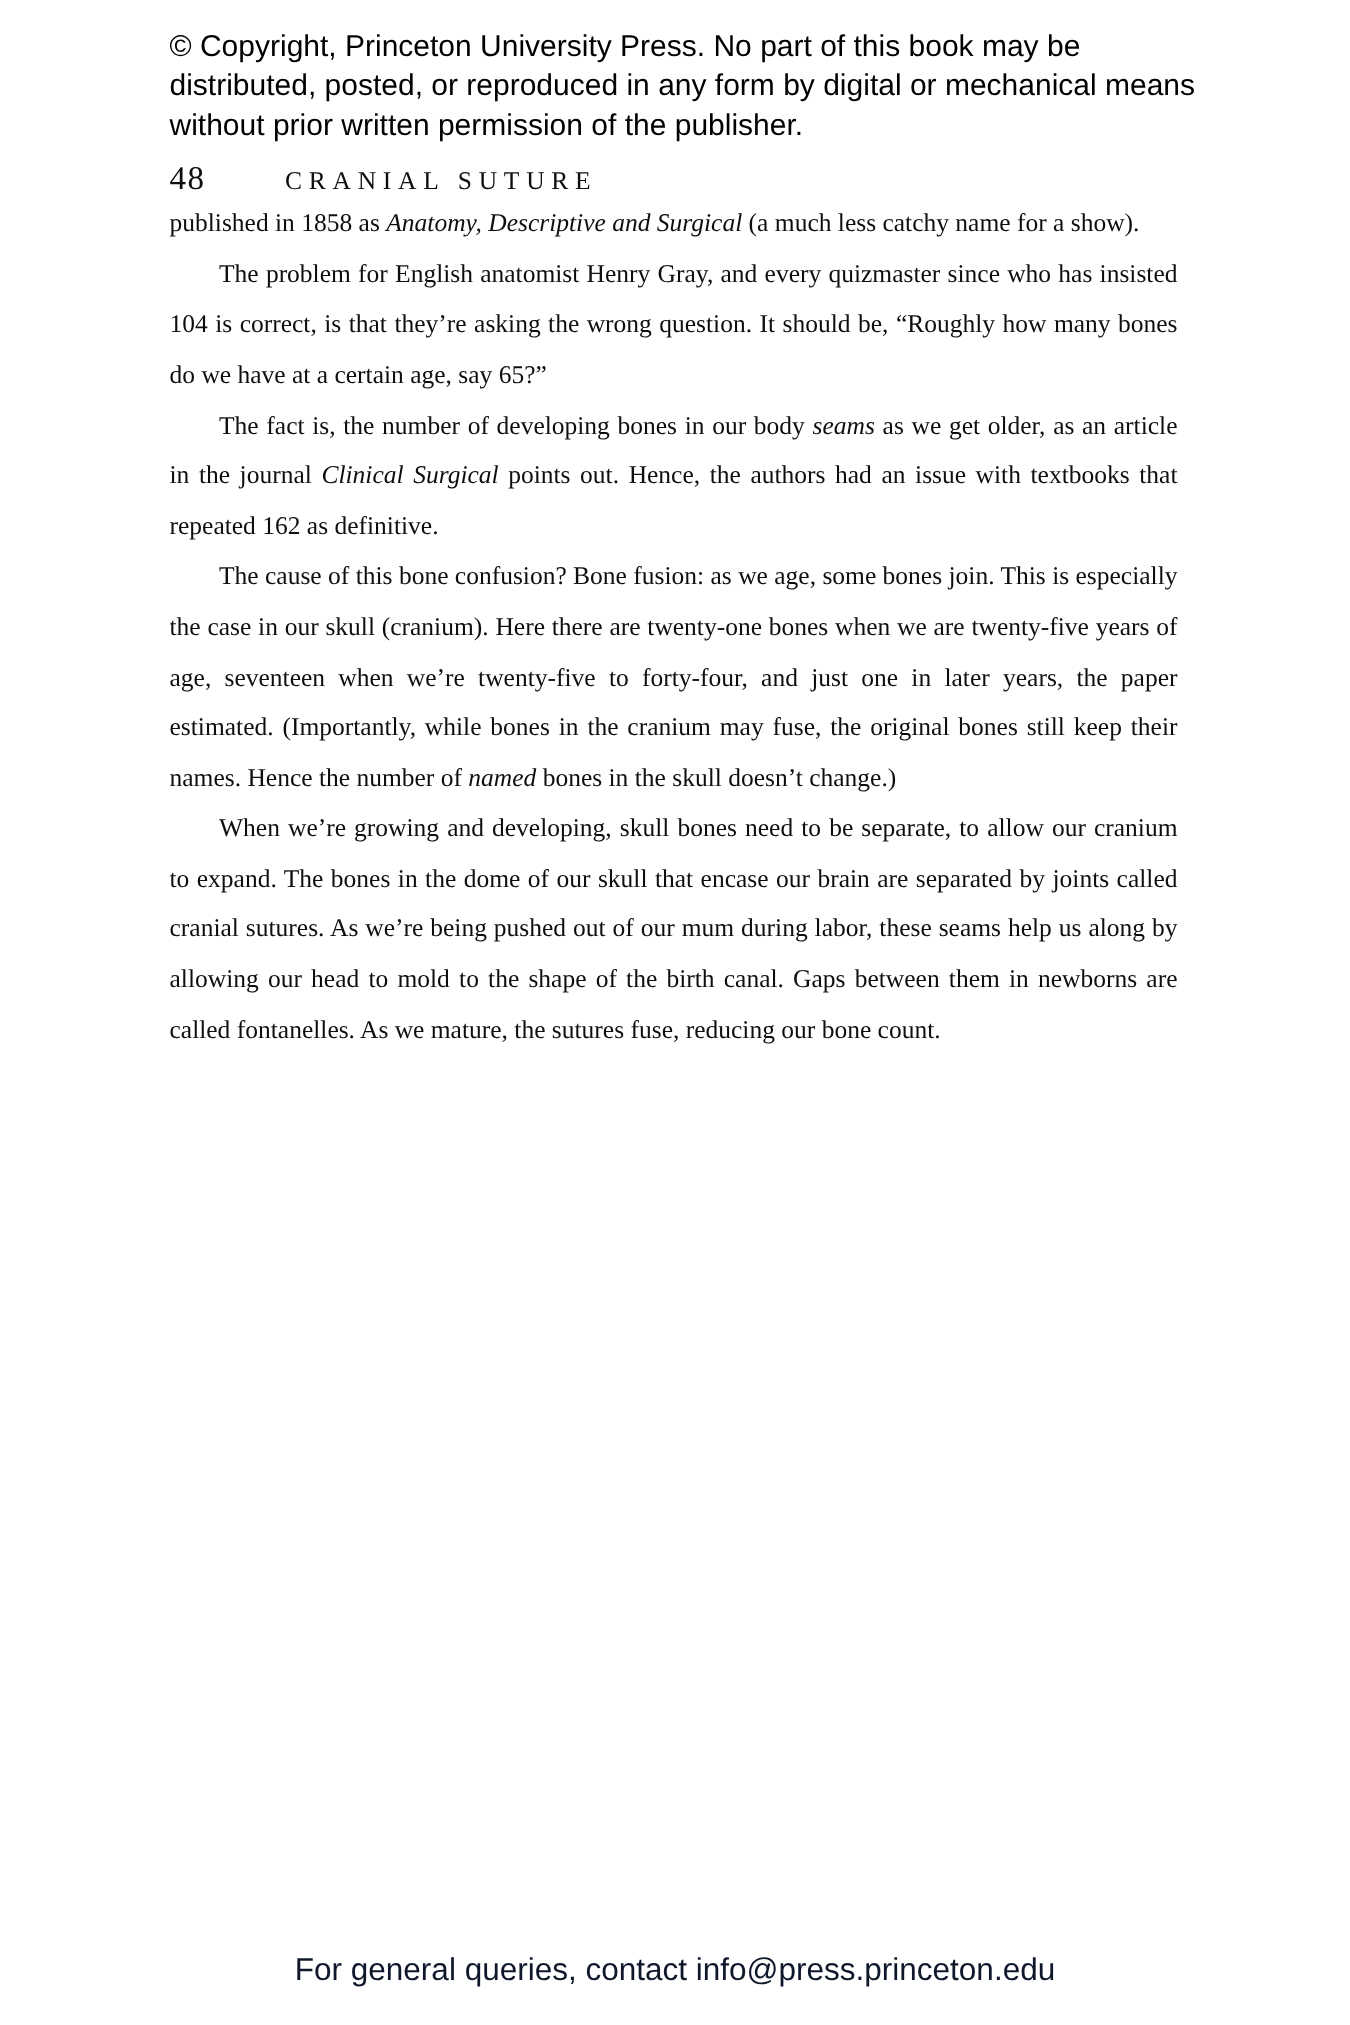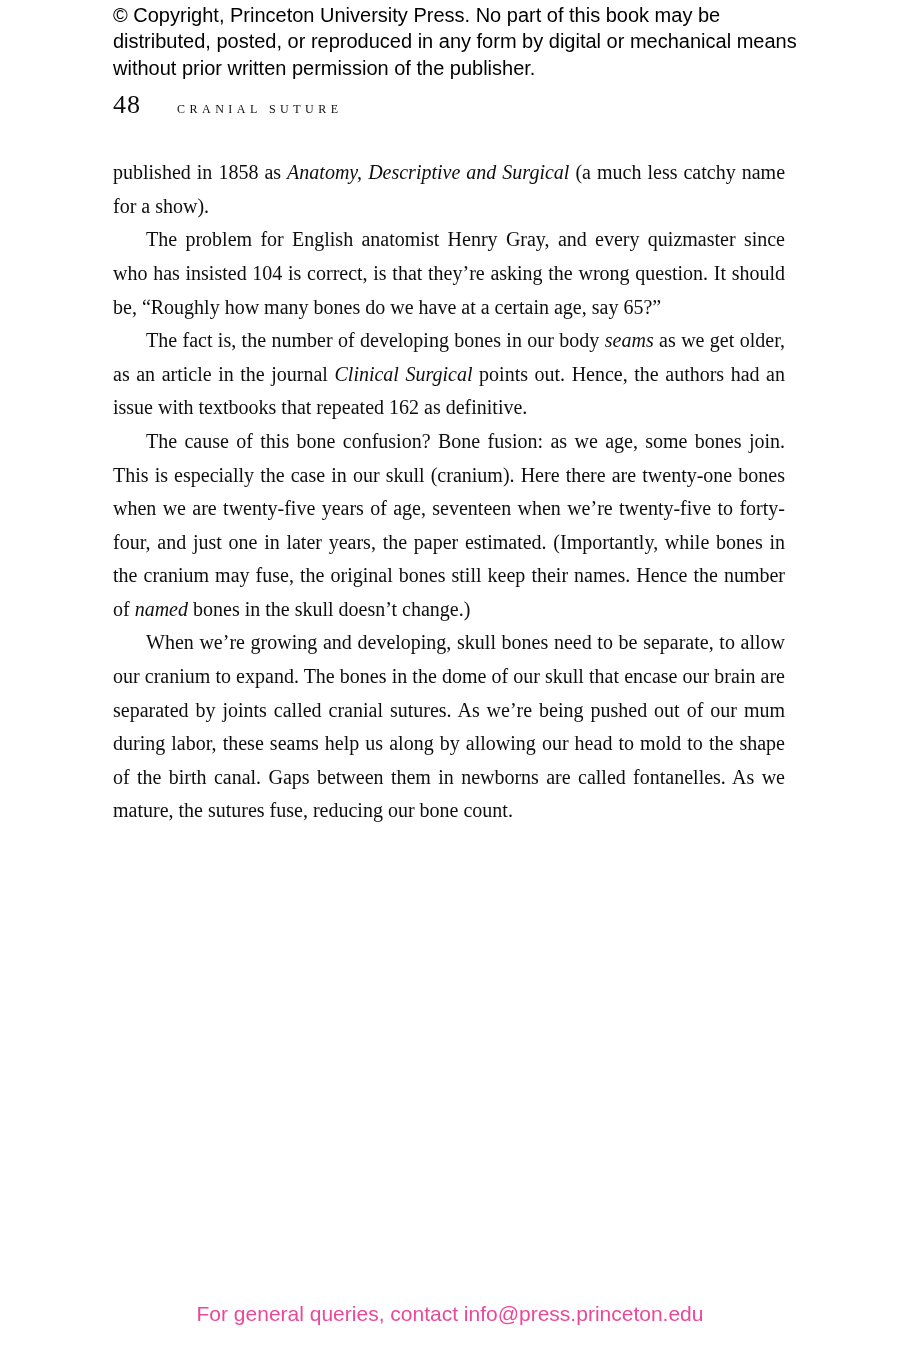--- a/index.html
+++ b/index.html
@@ -12,51 +12,50 @@
     height: 1350px;
     font-family: "Liberation Serif", serif;
     color: #0e0e0e;
     -webkit-font-smoothing: antialiased;
   }
   .page {
     position: relative;
     width: 900px;
     height: 1350px;
     box-sizing: border-box;
-    padding: 2px 0 0 113px;
+    padding: 18px 0 0 113px;
     overflow: hidden;
   }
   .copyright {
     font-family: "Liberation Sans", sans-serif;
     font-size: 20px;
     line-height: 1.32;
     width: 695px;
     margin: 0;
     color: #000000;
     text-align: left;
   }
   .running-head {
     display: flex;
     align-items: baseline;
     margin-top: 9px;
   }
   .pagenum {
-    font-size: 26px;
+    font-size: 22px;
     letter-spacing: 1px;
     font-variant-numeric: oldstyle-nums;
   }
   .running-title {
-    margin-left: 36px;
-    font-size: 12px;
+    margin-left: 53px;
+    font-size: 17px;
     letter-spacing: 4.5px;
   }
   .body-text {
-    margin-top: 36px;
     width: 672px;
-    font-size: 20px;
+    font-size: 17px;
     line-height: 33.6px;
     text-align: justify;
     font-variant-numeric: oldstyle-nums;
   }
   .para {
     margin: 0;
   }
   .para.indent {
     text-indent: 33px;
   }
@@ -65,21 +64,21 @@
   }
   .footer-line {
     position: absolute;
     left: 0;
     bottom: 24px;
     width: 900px;
     text-align: center;
     font-family: "Liberation Sans", sans-serif;
     font-size: 21px;
     margin: 0;
-    color: #ec4899;
+    color: #0f172a;
   }
 </style>
 </head>
 <body>
 
 <div class="page">
 
   <p class="copyright">© Copyright, Princeton University Press. No part of this book may be distributed, posted, or reproduced in any form by digital or mechanical means without prior written permission of the publisher.</p>
 
   <div class="running-head">

